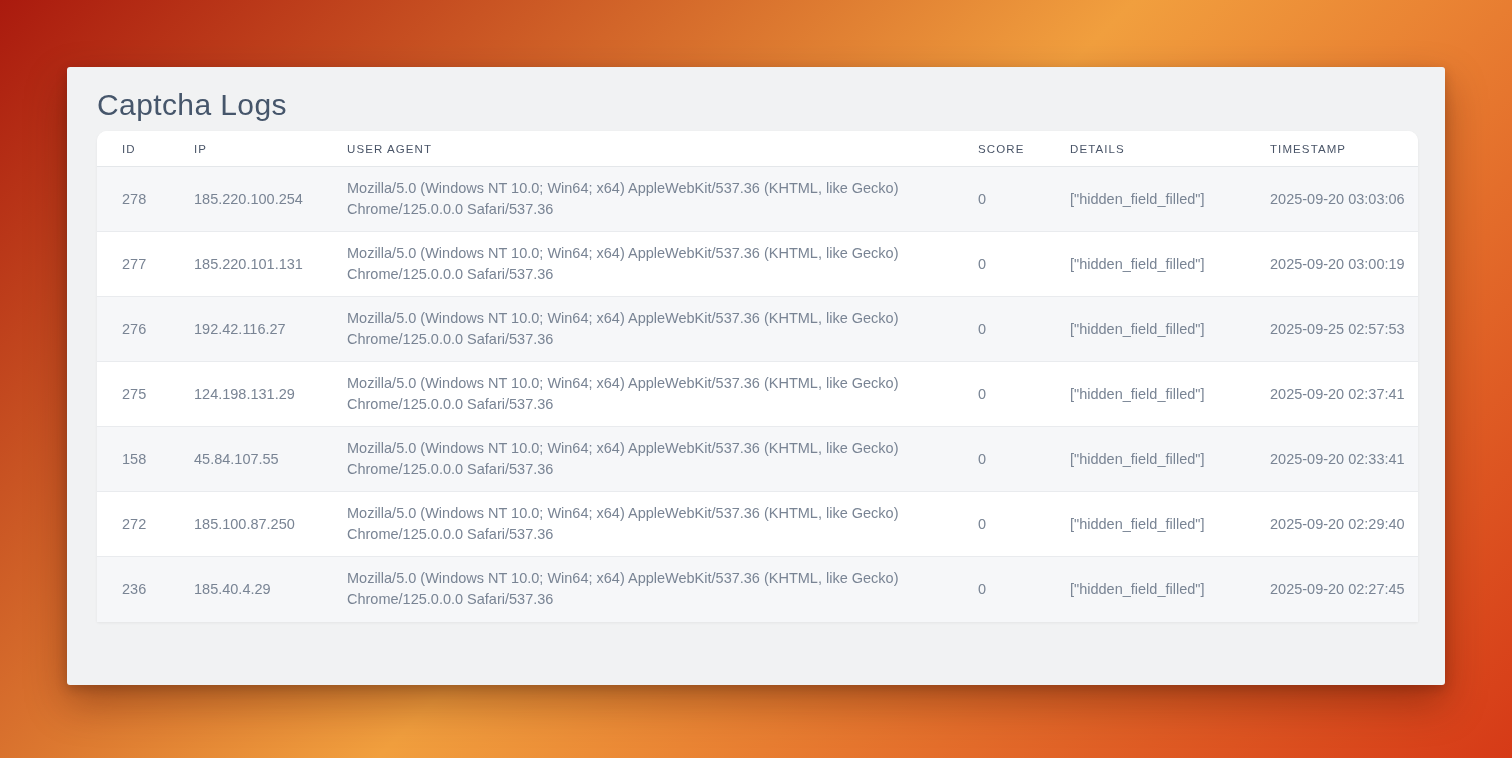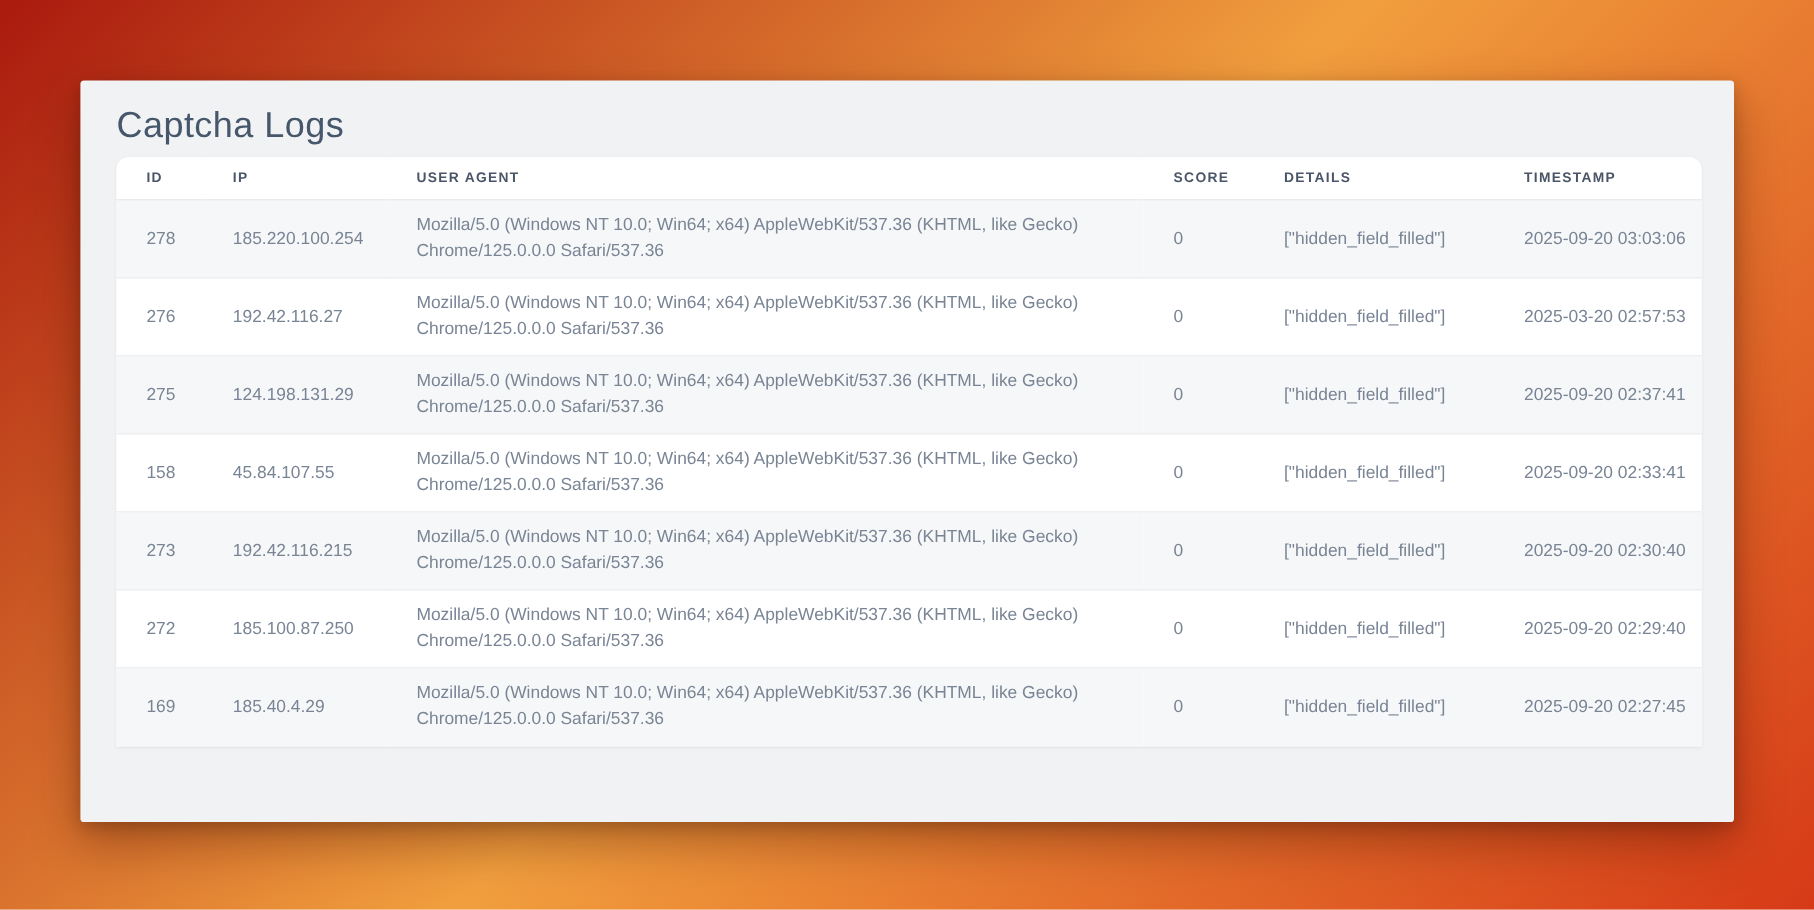--- a/index.html
+++ b/index.html
@@ -55,21 +55,21 @@
   col.c-ip      { width: 153px; }
   col.c-ua      { width: 631px; }
   col.c-score   { width: 92px;  }
   col.c-details { width: 200px; }
   col.c-ts      { width: 173px; }
 
   thead th {
     background: #ffffff;
     text-align: left;
     font-size: 11.5px;
-    font-weight: 700;
+    font-weight: 400;
     letter-spacing: 1.1px;
     text-transform: uppercase;
     color: #4a5568;
     padding: 12px 8px 11px 25px;
     border-bottom: 1px solid #e4e7ea;
     white-space: nowrap;
     overflow: hidden;
   }
 
   tbody td {
@@ -118,68 +118,68 @@
       <tbody>
   <tr>
     <td>278</td>
     <td>185.220.100.254</td>
     <td>Mozilla/5.0 (Windows NT 10.0; Win64; x64) AppleWebKit/537.36 (KHTML, like Gecko) Chrome/125.0.0.0 Safari/537.36</td>
     <td>0</td>
     <td>["hidden_field_filled"]</td>
     <td>2025-09-20 03:03:06</td>
   </tr>
 
+  <tr>
+    <td>277</td>
+    <td>185.220.101.131</td>
+    <td>Mozilla/5.0 (Windows NT 10.0; Win64; x64) AppleWebKit/537.36 (KHTML, like Gecko) Chrome/125.0.0.0 Safari/537.36</td>
+    <td>0</td>
+    <td>["hidden_field_filled"]</td>
+    <td>2025-09-20 03:00:19</td>
+  </tr>
 
   <tr>
     <td>276</td>
     <td>192.42.116.27</td>
     <td>Mozilla/5.0 (Windows NT 10.0; Win64; x64) AppleWebKit/537.36 (KHTML, like Gecko) Chrome/125.0.0.0 Safari/537.36</td>
     <td>0</td>
     <td>["hidden_field_filled"]</td>
-    <td>2025-03-20 02:57:53</td>
+    <td>2025-09-25 02:57:53</td>
   </tr>
 
   <tr>
     <td>275</td>
     <td>124.198.131.29</td>
     <td>Mozilla/5.0 (Windows NT 10.0; Win64; x64) AppleWebKit/537.36 (KHTML, like Gecko) Chrome/125.0.0.0 Safari/537.36</td>
     <td>0</td>
     <td>["hidden_field_filled"]</td>
     <td>2025-09-20 02:37:41</td>
   </tr>
 
   <tr>
     <td>158</td>
     <td>45.84.107.55</td>
     <td>Mozilla/5.0 (Windows NT 10.0; Win64; x64) AppleWebKit/537.36 (KHTML, like Gecko) Chrome/125.0.0.0 Safari/537.36</td>
     <td>0</td>
     <td>["hidden_field_filled"]</td>
     <td>2025-09-20 02:33:41</td>
   </tr>
 
-  <tr>
-    <td>273</td>
-    <td>192.42.116.215</td>
-    <td>Mozilla/5.0 (Windows NT 10.0; Win64; x64) AppleWebKit/537.36 (KHTML, like Gecko) Chrome/125.0.0.0 Safari/537.36</td>
-    <td>0</td>
-    <td>["hidden_field_filled"]</td>
-    <td>2025-09-20 02:30:40</td>
-  </tr>
 
   <tr>
     <td>272</td>
     <td>185.100.87.250</td>
     <td>Mozilla/5.0 (Windows NT 10.0; Win64; x64) AppleWebKit/537.36 (KHTML, like Gecko) Chrome/125.0.0.0 Safari/537.36</td>
     <td>0</td>
     <td>["hidden_field_filled"]</td>
     <td>2025-09-20 02:29:40</td>
   </tr>
 
   <tr>
-    <td>169</td>
+    <td>236</td>
     <td>185.40.4.29</td>
     <td>Mozilla/5.0 (Windows NT 10.0; Win64; x64) AppleWebKit/537.36 (KHTML, like Gecko) Chrome/125.0.0.0 Safari/537.36</td>
     <td>0</td>
     <td>["hidden_field_filled"]</td>
     <td>2025-09-20 02:27:45</td>
   </tr>
 </tbody>
     </table>
   </div>
 </div>

